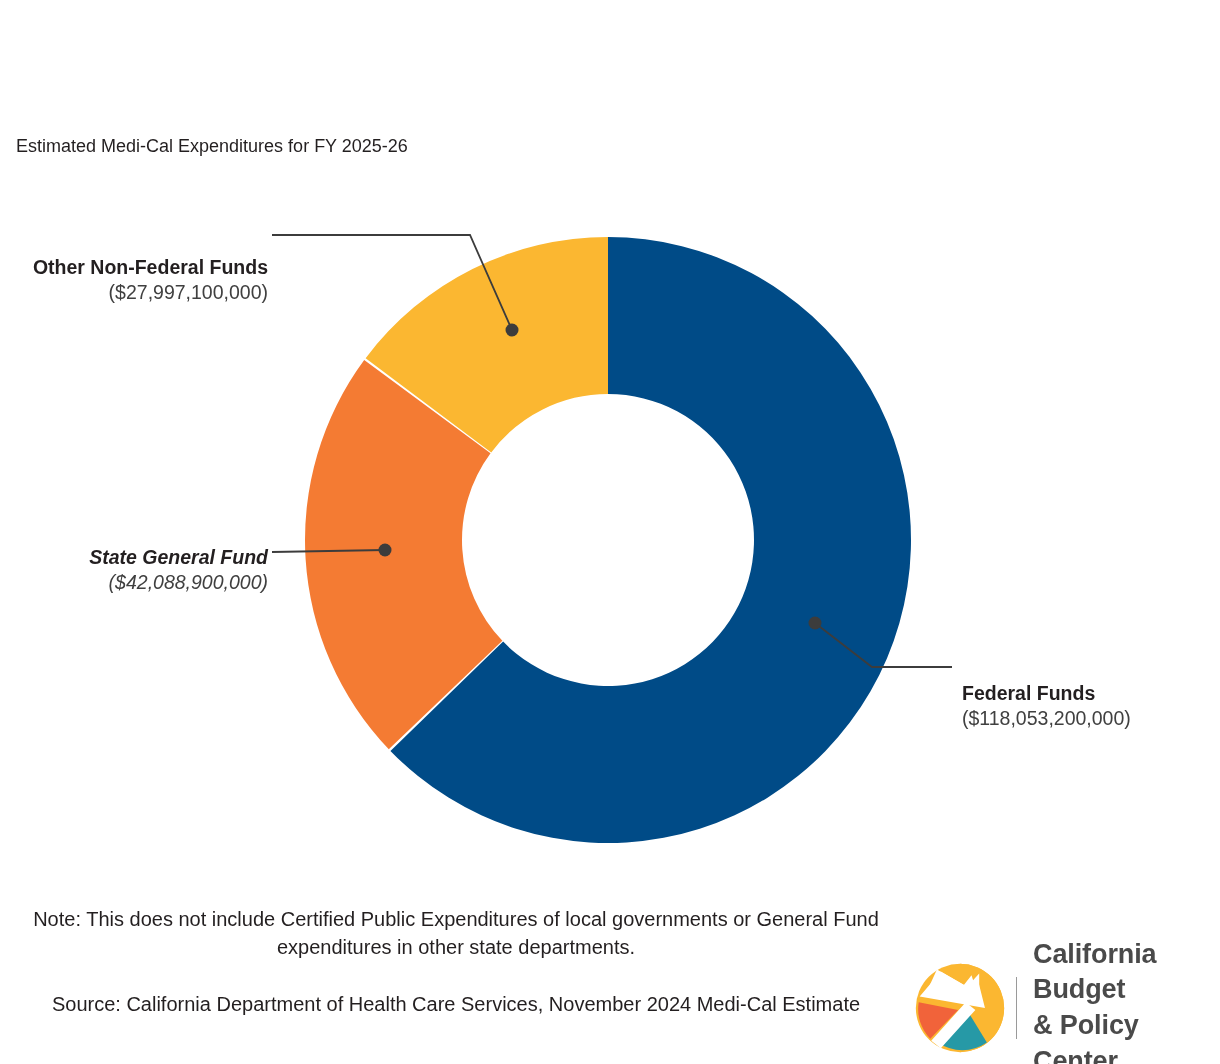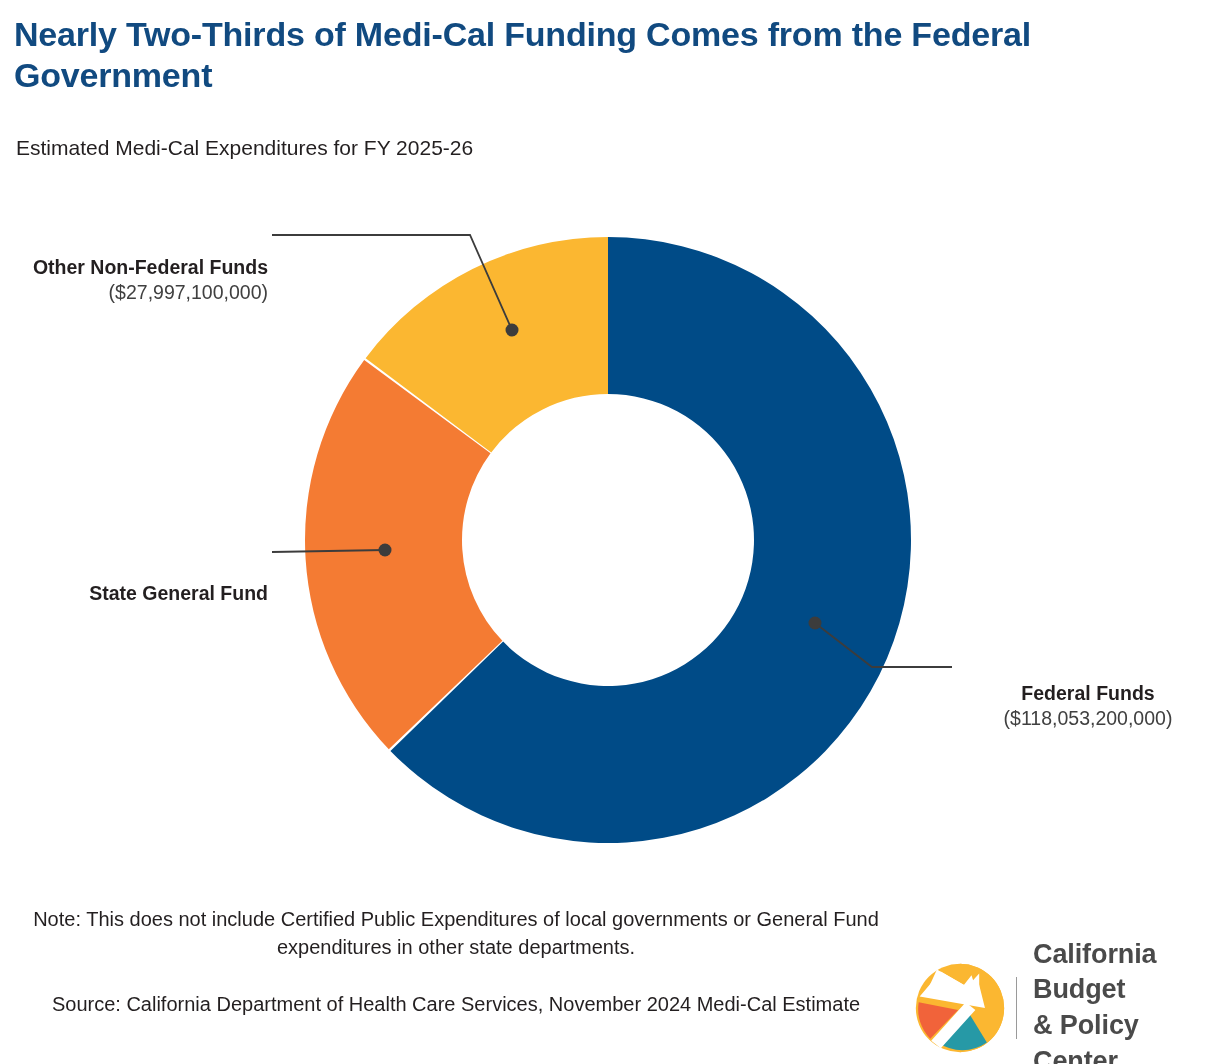--- a/index.html
+++ b/index.html
@@ -20,21 +20,21 @@
     width:1150px;
     font-size:34px;
     line-height:1.22;
     font-weight:bold;
     color:#114A80;
     letter-spacing:-0.2px;
   }
   .subtitle {
     position:absolute;
     left:16px; top:136px;
-    font-size:21px;
+    font-size:18px;
     color:#231f20;
     font-weight:normal;
   }
 
   .chart-area {
     position:absolute;
     left:0; top:180px;
     width:1220px; height:700px;
   }
   .chart-svg { display:block; }
@@ -46,25 +46,25 @@
     font-weight:bold;
     color:#231f20;
     line-height:1.3;
   }
   .callout .lbl-val {
     font-size:19.5px;
     font-weight:normal;
     color:#404040;
     line-height:1.3;
   }
-  .callout.right { text-align:center; }
+  .callout.right { text-align:left; }
   .callout.left  { text-align:right; }
 
   #label-other   { left:20px;  top:226px;  width:248px; }
-  #label-sgf     { left:20px;  top:552px;  width:248px; }
+  #label-sgf     { left:20px;  top:516px;  width:248px;font-style:italic; }
   #label-federal { left:962px; top:652px;  width:252px; }
 
   .footnotes {
     position:absolute;
     left:16px; top:906px;
     width:880px;
   }
   .note, .source {
     font-size:20px;
     line-height:1.38;
@@ -92,21 +92,20 @@
     line-height:1.32;
     color:#4a4a4a;
     letter-spacing:-0.1px;
   }
 </style>
 </head>
 <body>
 
 <div class="page">
 
-  <div class="title">Nearly Two-Thirds of Medi-Cal Funding Comes from the Federal Government</div>
 
   <div class="subtitle">Estimated Medi-Cal Expenditures for FY 2025-26</div>
 
   <div class="chart-area">
     <svg class="chart-svg" width="1220" height="700" viewBox="0 0 1220 700">
       <g>
         <path id="slice-federal" d="M 608 57 A 303 303 0 1 1 390.4369442163705 570.8917180879546 L 503.16763648709605 461.6177915539319 A 146 146 0 1 0 608 214 Z" fill="#004B87"></path>
         <path id="slice-sgf" d="M 388.78733172130484 569.1764950135047 A 303 303 0 0 1 364.2056995610912 180.07407337044762 L 490.52815886442016 273.30301885176686 A 146 146 0 0 0 502.3727737006947 460.7913144289495 Z" fill="#F47B33"></path>
         <path id="slice-other" d="M 365.6263391465616 178.16488643690846 A 303 303 0 0 1 608 57 L 608 214 A 146 146 0 0 0 491.21269146996036 272.3830805933618 Z" fill="#FBB731"></path>
       </g>
@@ -126,20 +125,21 @@
     </svg>
   </div>
 
   <div class="callout left" id="label-other">
     <div class="lbl-name">Other Non-Federal Funds</div>
     <div class="lbl-val">($27,997,100,000)</div>
   </div>
 
   <div class="callout left" id="label-sgf">
     <div class="lbl-name">State General Fund</div>
+    <div class="lbl-val">($42,088,900,000)</div>
   </div>
 
   <div class="callout right" id="label-federal">
     <div class="lbl-name">Federal Funds</div>
     <div class="lbl-val">($118,053,200,000)</div>
   </div>
 
   <div class="footnotes">
     <div class="note">Note: This does not include Certified Public Expenditures of local governments or General Fund expenditures in other state departments.</div>
     <div class="source">Source: California Department of Health Care Services, November 2024 Medi-Cal Estimate</div>

